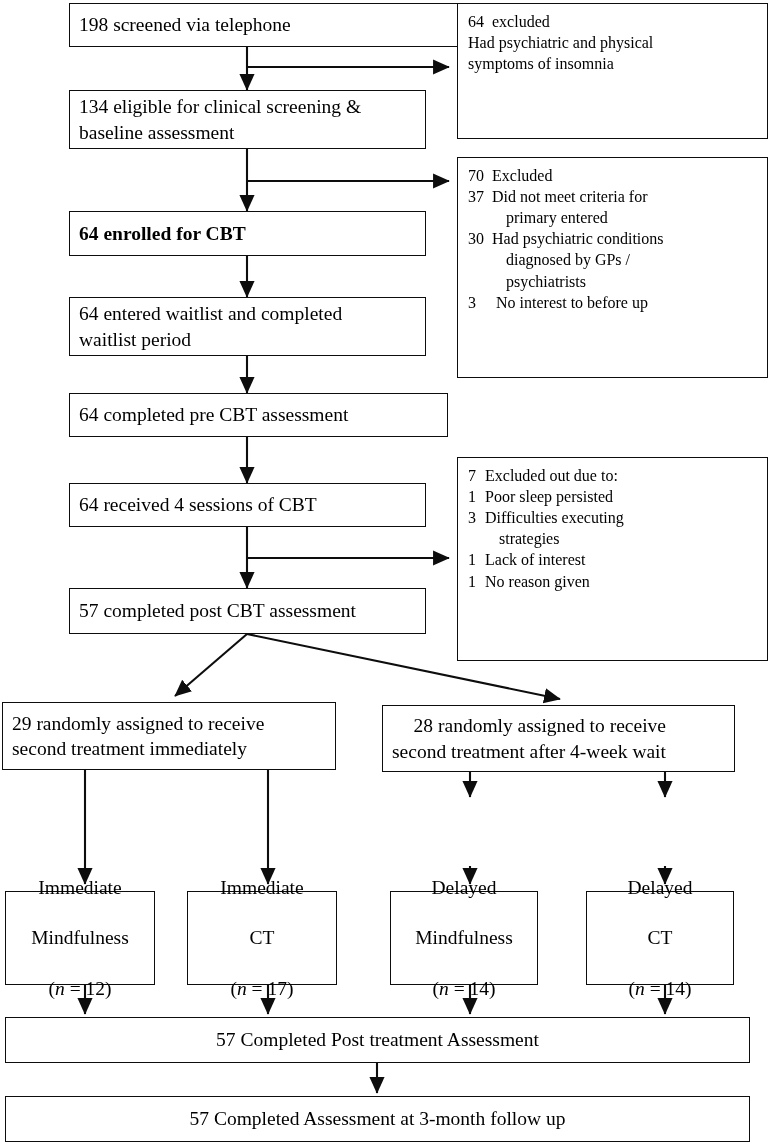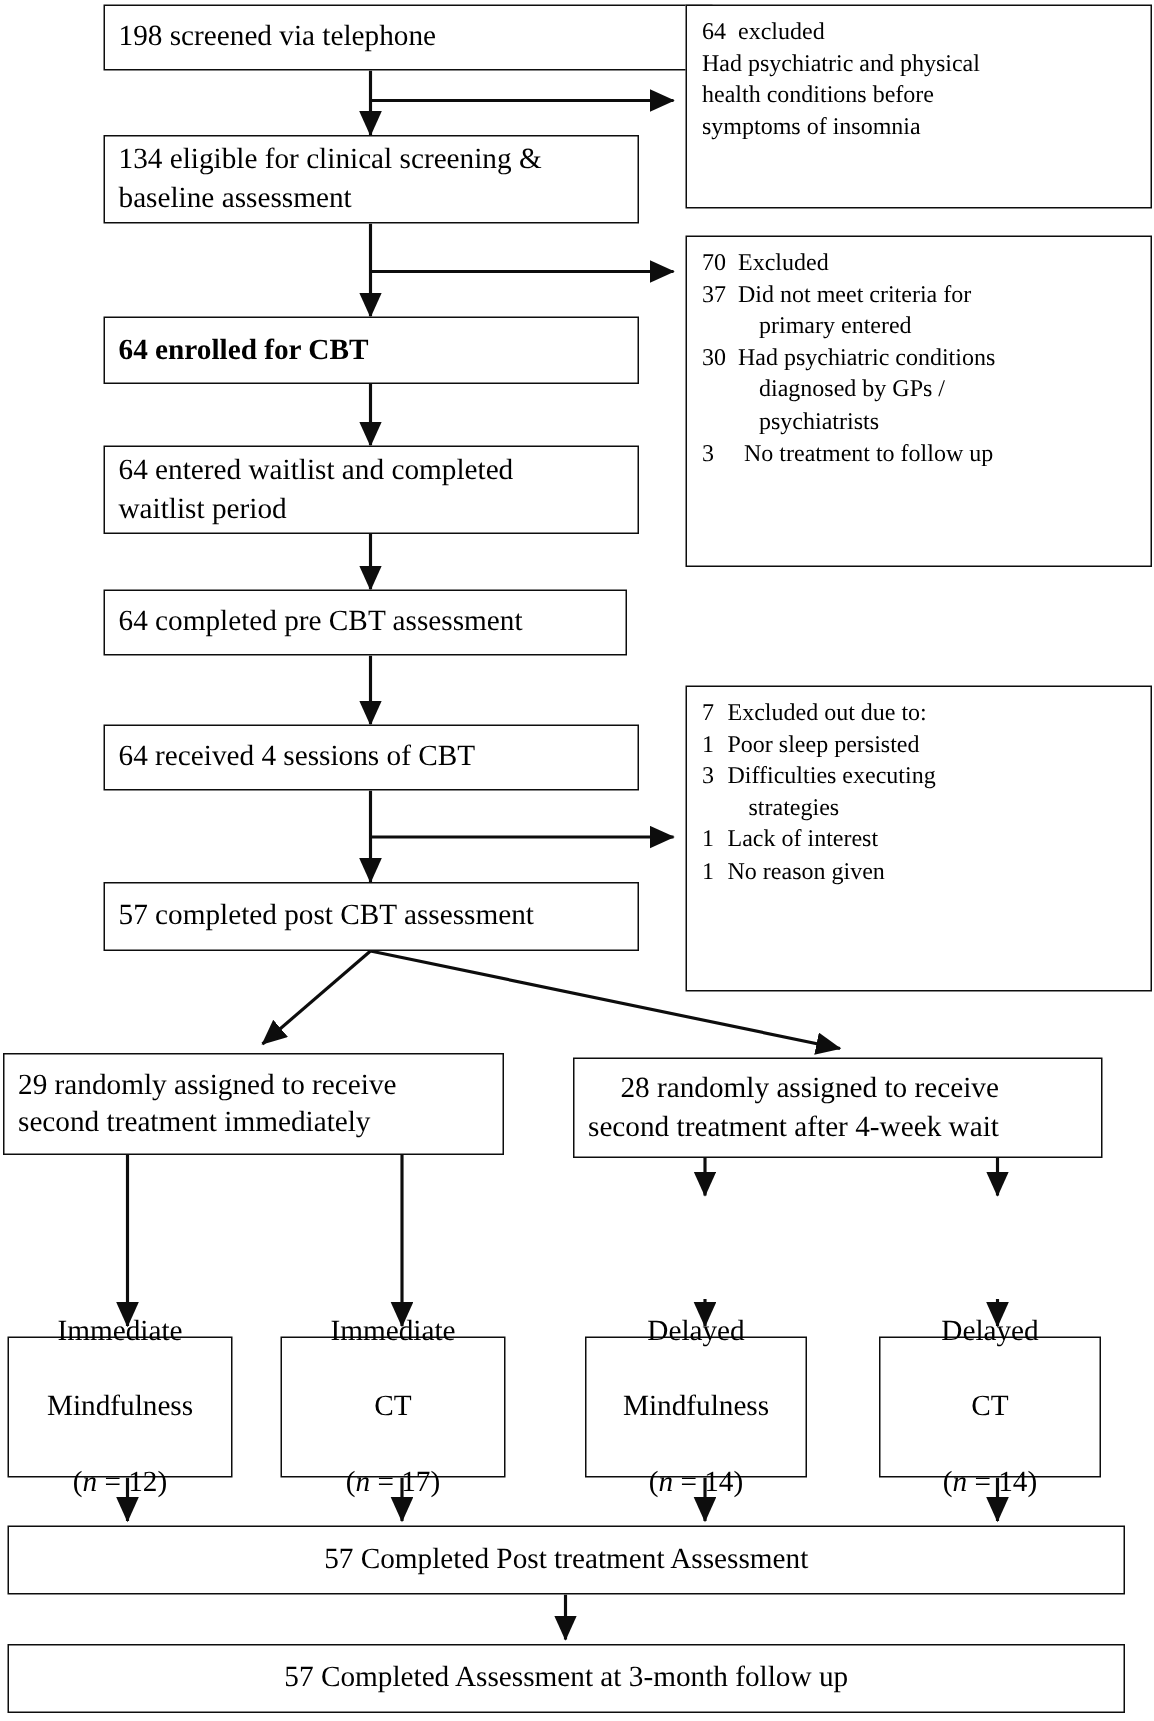--- a/index.html
+++ b/index.html
@@ -131,21 +131,21 @@
 
   <div class="box vcenter" style="left:69px; top:211px; width:357px; height:45px;font-weight:bold;">
     <span>64 enrolled for CBT</span>
   </div>
 
   <div class="box vcenter" style="left:69px; top:297px; width:357px; height:59px;">
     <span>64 entered waitlist and completed
 waitlist period</span>
   </div>
 
-  <div class="box vcenter" style="left:69px; top:393px; width:349px; height:44px;">
+  <div class="box vcenter" style="left:69px; top:393px; width:379px; height:44px;">
     <span>64 completed pre CBT assessment</span>
   </div>
 
   <div class="box vcenter" style="left:69px; top:483px; width:357px; height:44px;">
     <span>64 received 4 sessions of CBT</span>
   </div>
 
   <div class="box vcenter" style="left:69px; top:588px; width:357px; height:46px;">
     <span>57 completed post CBT assessment</span>
   </div>
@@ -154,24 +154,20 @@
     <div class="li">
       <span class="num">64</span>
       <span class="txt">excluded</span>
     </div>
     <div class="li">
       <span class="num" style="min-width:0"></span>
       <span class="txt">Had psychiatric and physical</span>
     </div>
     <div class="li">
       <span class="num" style="min-width:0"></span>
-      <span class="txt">health conditions before</span>
-    </div>
-    <div class="li">
-      <span class="num" style="min-width:0"></span>
       <span class="txt">symptoms of insomnia</span>
     </div>
   </div>
 
   <div class="list" style="left:457px; top:157px; width:311px; height:221px;">
     <div class="li">
       <span class="num">70</span>
       <span class="txt">Excluded</span>
     </div>
     <div class="li">
@@ -189,21 +185,21 @@
     <div class="li">
       <span class="num"></span>
       <span class="txt" style="padding-left:14px">diagnosed by GPs /</span>
     </div>
     <div class="li">
       <span class="num"></span>
       <span class="txt" style="padding-left:14px">psychiatrists</span>
     </div>
     <div class="li">
       <span class="num">3</span>
-      <span class="txt" style="padding-left:4px">No treatment to follow up</span>
+      <span class="txt" style="padding-left:4px">No interest to before up</span>
     </div>
   </div>
 
   <div class="list" style="left:457px; top:457px; width:311px; height:204px;">
     <div class="li">
       <span class="num" style="min-width:17px">7</span>
       <span class="txt">Excluded out due to:</span>
     </div>
     <div class="li">
       <span class="num" style="min-width:17px">1</span>

